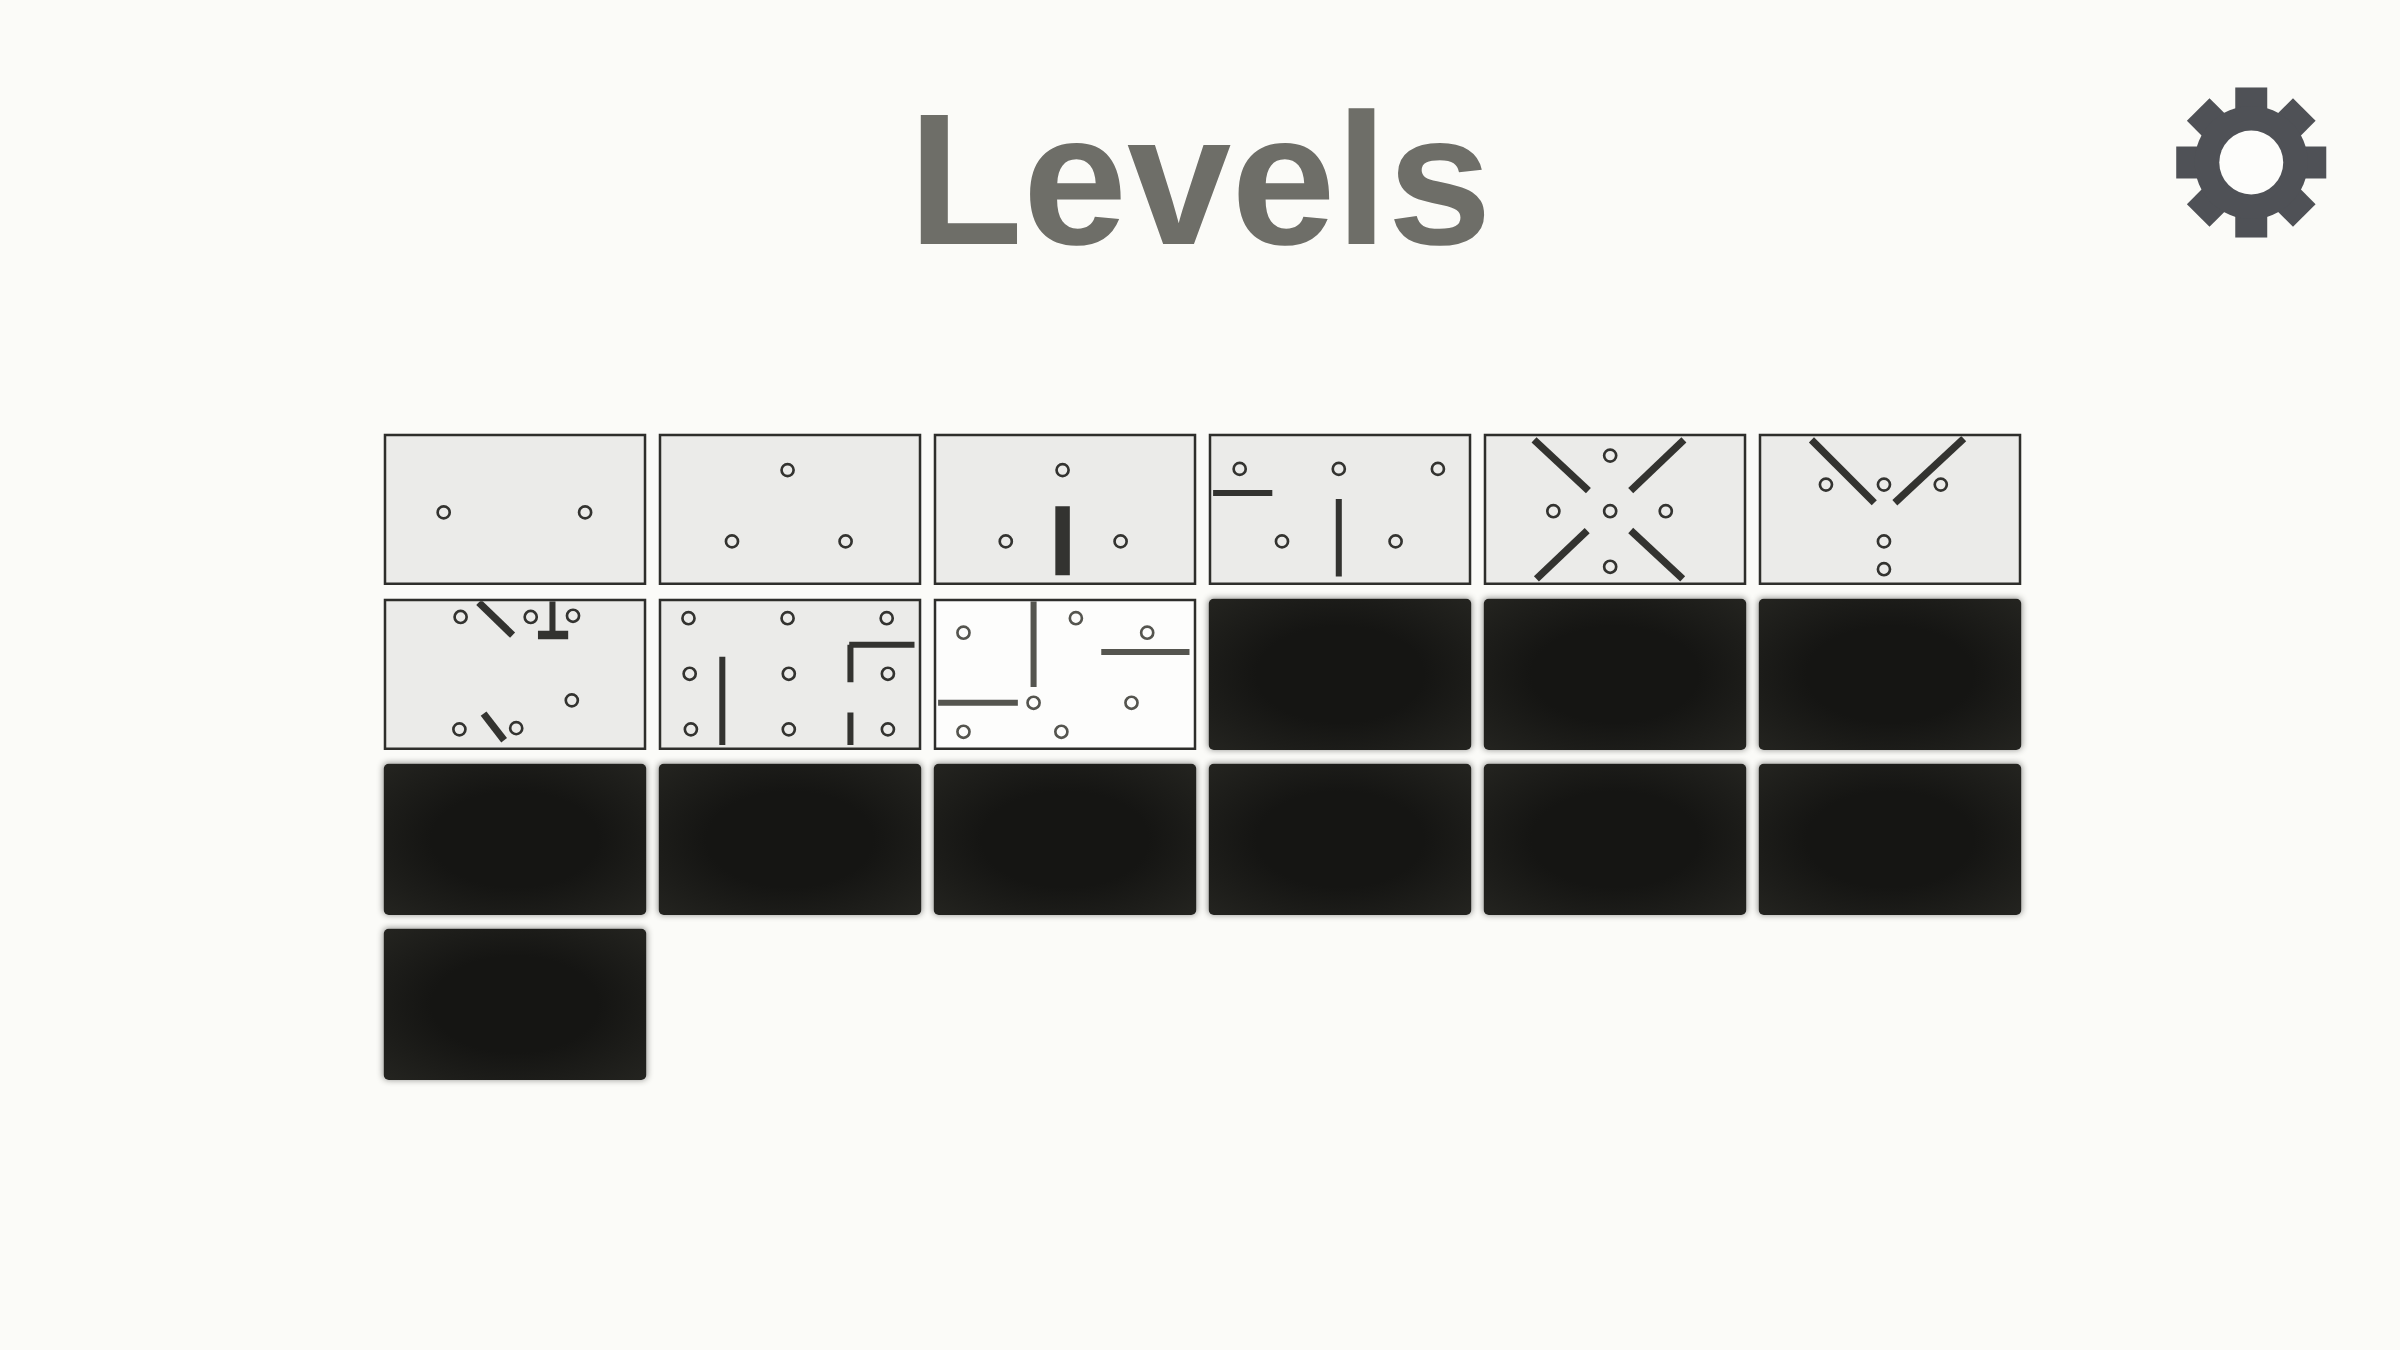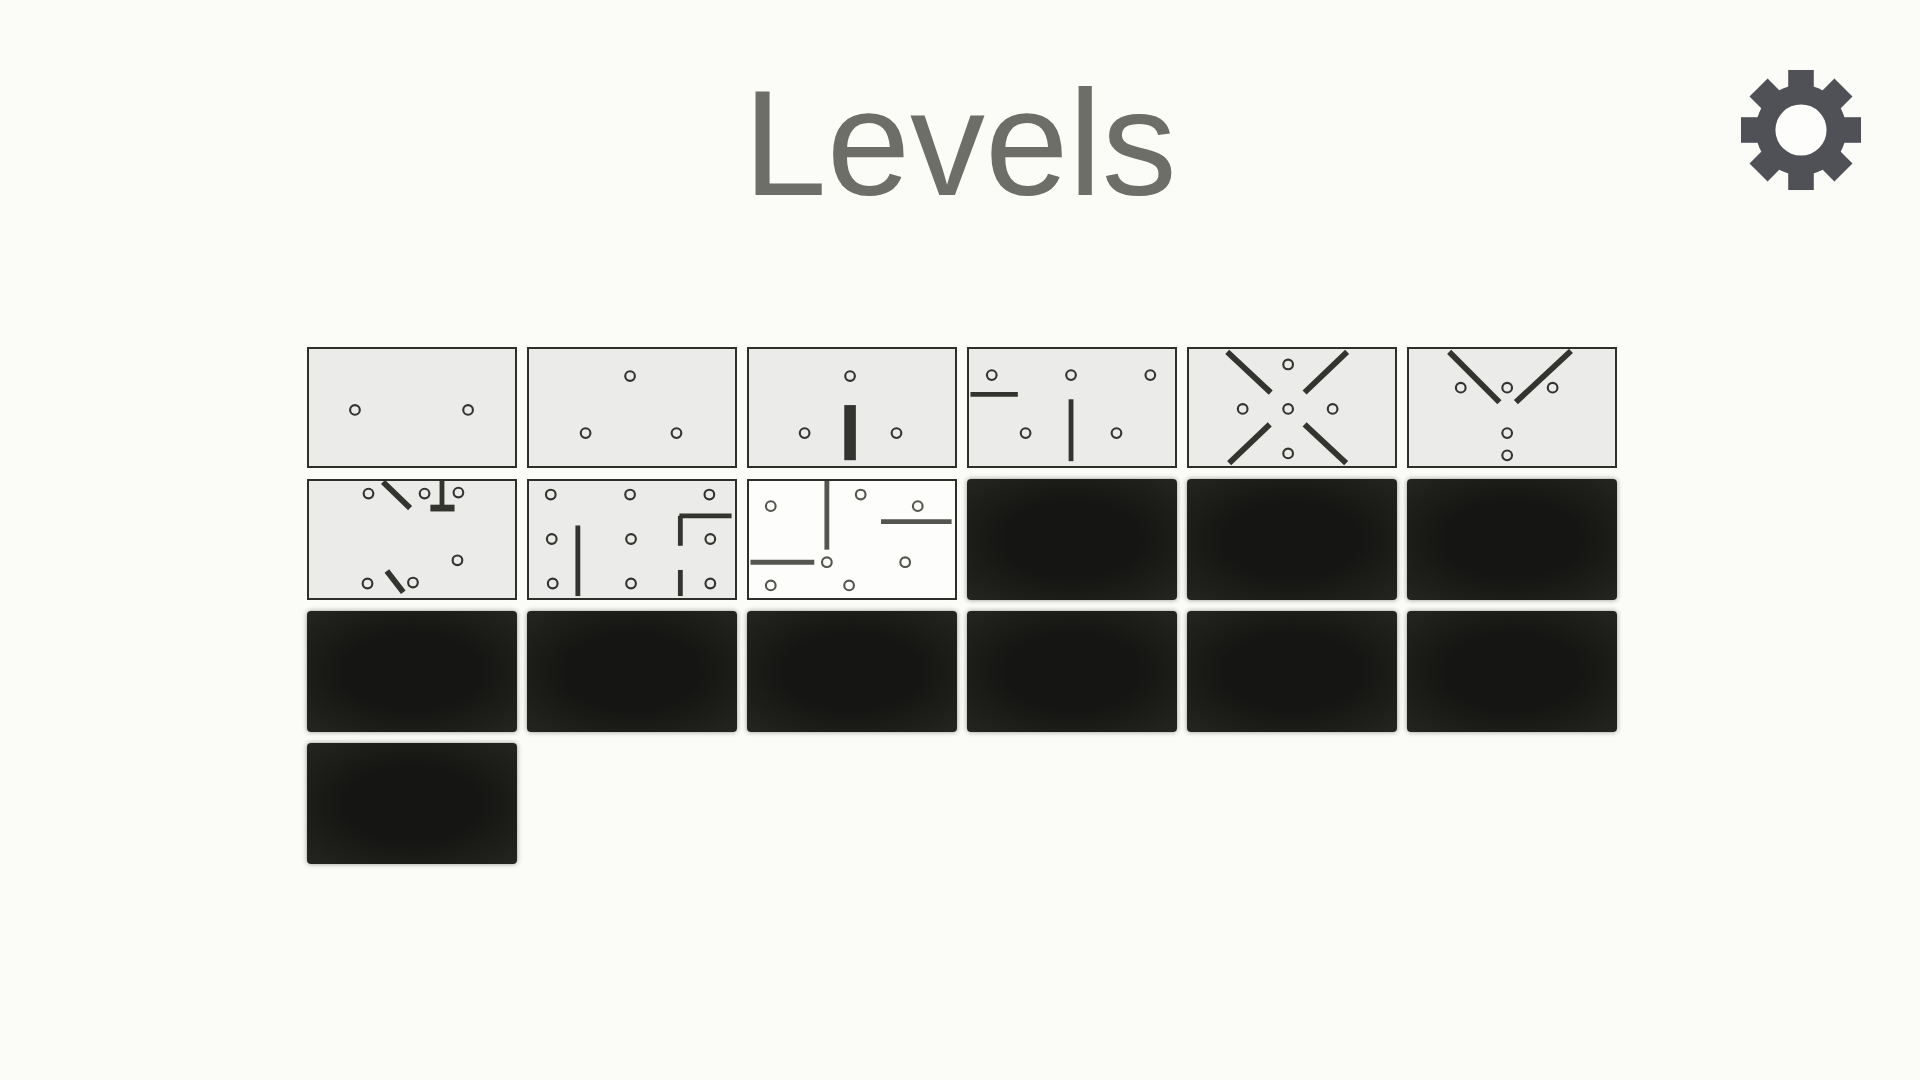--- a/index.html
+++ b/index.html
@@ -12,21 +12,21 @@
     font-family: "Liberation Sans", sans-serif;
   }
   .page-title {
     position: absolute;
     top: 68px;
     left: 0;
     width: 1920px;
     margin: 0;
     text-align: center;
     font-size: 150px;
-    font-weight: 400;
+    font-weight: 700;
     line-height: 1;
     letter-spacing: 0px;
     color: var(--title-color, #6e6e68);
   }
   .settings-button {
     position: absolute;
     left: 1740px;
     top: 69px;
     width: 122px;
     height: 122px;

